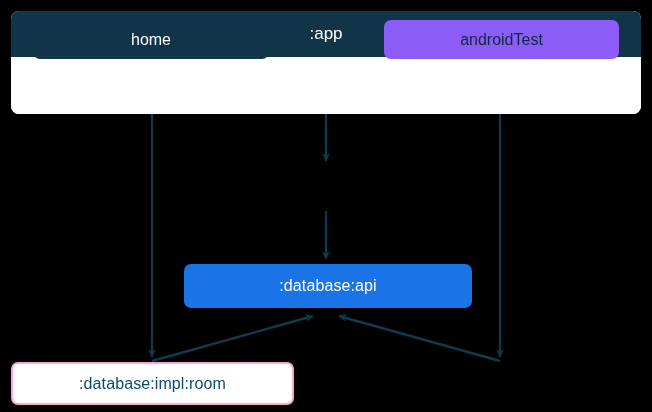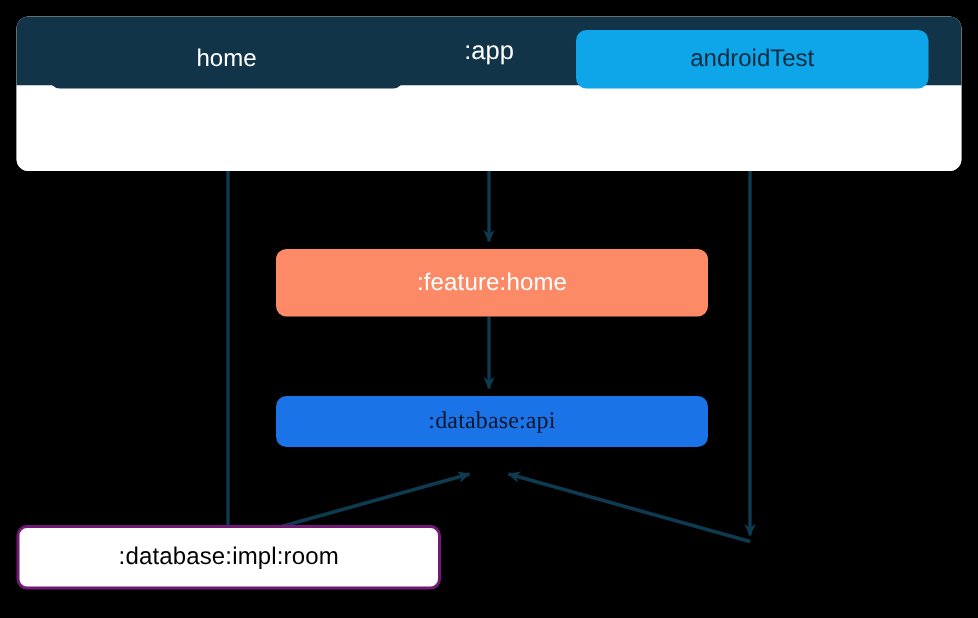--- a/index.html
+++ b/index.html
@@ -90,47 +90,46 @@
   }
   .chip-main {
     left: 22px;
     width: 236px;
     background: #123449;
     color: #ffffff;
   }
   .chip-androidtest {
     left: 373px;
     width: 235px;
-    background: #0ea5e9;
+    background: #8b5cf6;
     color: #0d2b3e;
   }
   
   .node-feature-home {
     left: 184px;
     top: 166px;
     width: 288px;
     height: 45px;
     background: #fd8a66;
     color: #ffffff;
   }
   .node-database-api {
     left: 184px;
     top: 264px;
     width: 288px;
-    height: 34px;
+    height: 44px;
     background: #1b73e8;
-    color: #0f172a;
-    font-family: Liberation Serif, serif;
+    color: #ffffff;
   }
   .node-impl {
-    top: 350px;
+    top: 362px;
     height: 43px;
     background: #ffffff;
-    color: #000000;
-    border: 2px solid #701a75;
+    color: #0c4a6e;
+    border: 2px solid #f9a8d4;
   }
   .node-impl-room { left: 11px;  width: 283px; }
   .node-impl-mock { left: 358px; width: 283px; }
 </style>
 </head>
 <body>
 
 <div id="canvas">
 
   <svg class="edges" width="652" height="412" viewBox="0 0 652 412" xmlns="http://www.w3.org/2000/svg">
@@ -165,20 +164,19 @@
     </g>
   </svg>
 
   <div class="cluster">
     <div class="cluster-header">:app</div>
     <div class="cluster-body"></div>
     <div class="chip chip-main">home</div>
     <div class="chip chip-androidtest">androidTest</div>
   </div>
 
-  <div class="node node-feature-home">:feature:home</div>
 
   <div class="node node-database-api">:database:api</div>
 
   <div class="node node-impl node-impl-room">:database:impl:room</div>
 
 
 </div>
 
 </body></html>

